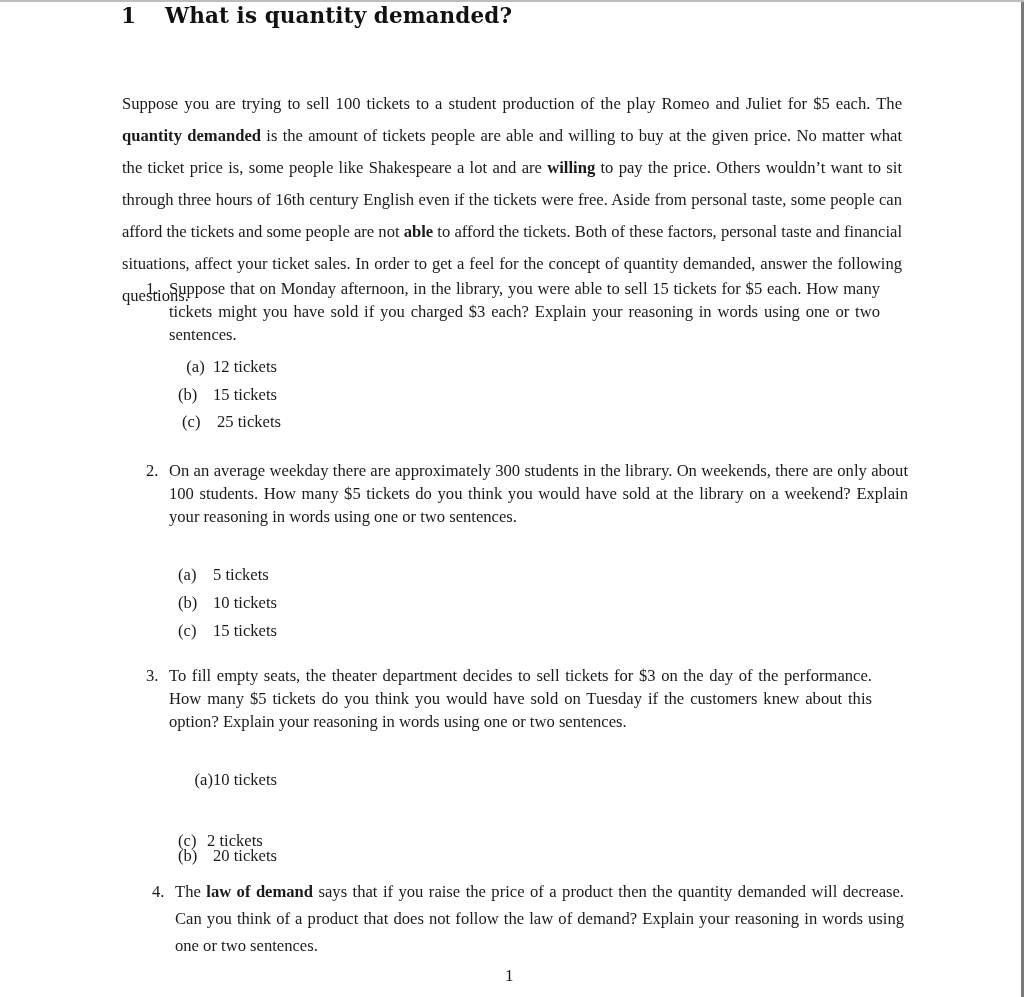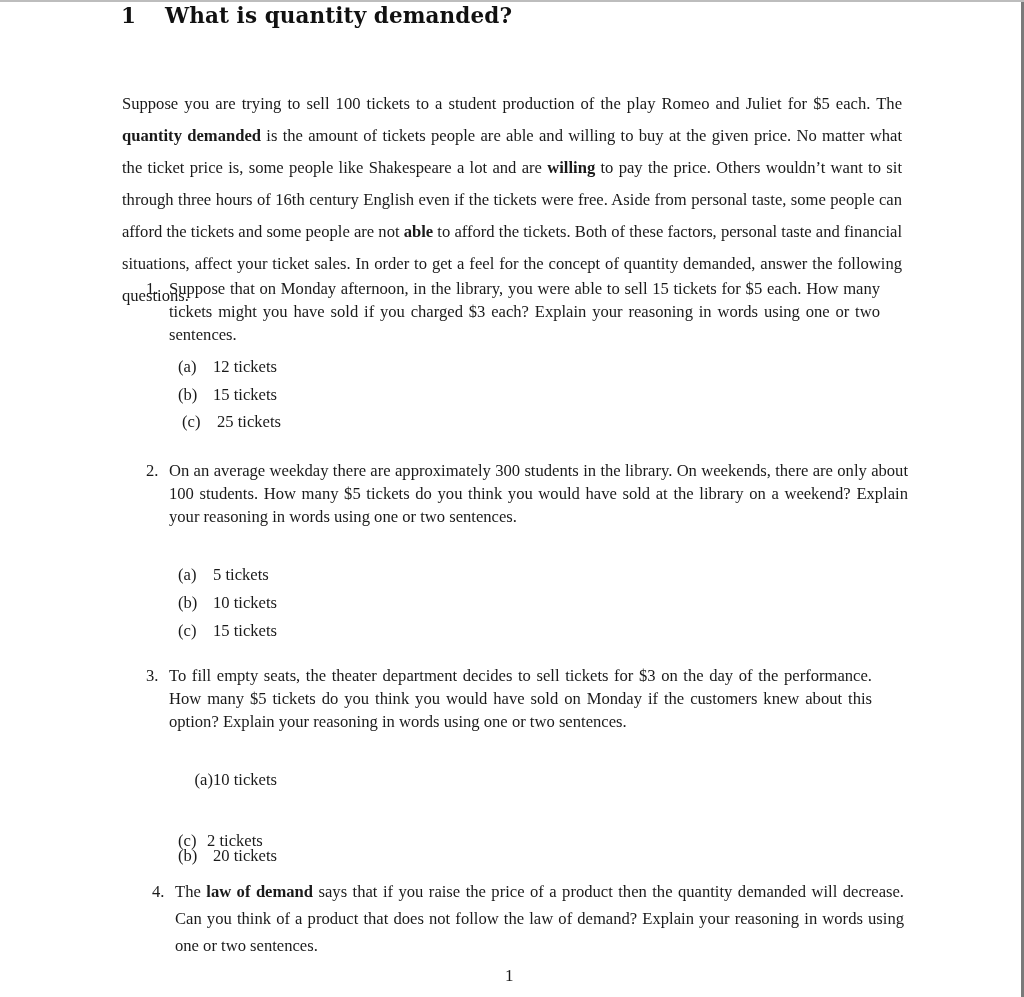--- a/index.html
+++ b/index.html
@@ -46,38 +46,38 @@
 
   <div class="intro">
     <span>Suppose you are trying to sell 100 tickets to a student production of the play Romeo and Juliet for $5 each.  The </span><b>quantity demanded</b><span> is the amount of tickets people are able and willing to buy at the given price.  No matter what the ticket price is, some people like Shakespeare a lot and are </span><b>willing</b><span> to pay the price.  Others wouldn’t want to sit through three hours of 16th century English even if the tickets were free.  Aside from personal taste, some people can afford the tickets and some people are not </span><b>able</b><span> to afford the tickets.  Both of these factors, personal taste and financial situations, affect your ticket sales. In order to get a feel for the concept of quantity demanded, answer the following questions.</span>
   </div>
 
   <div class="q" style="left:146px; top:277px; width:734px;">
     <span class="qnum">1.</span>
     <div class="qtext">Suppose that on Monday afternoon, in the library, you were able to sell 15 tickets for $5 each.   How many tickets might you have sold if you charged $3 each? Explain your reasoning in words using one or two sentences.</div>
   </div>
   <div class="opts" style="left:178px; top:357px;">
-    <div class="opt" style="top:0px;"><span class="lbl">(a)</span><span>12 tickets</span></div>
+    <div class="opt" style="top:0px;text-align:center;"><span class="lbl">(a)</span><span>12 tickets</span></div>
     <div class="opt" style="top:28px;"><span class="lbl">(b)</span><span>15 tickets</span></div>
     <div class="opt" style="top:55px; left:4px;"><span class="lbl">(c)</span><span>25 tickets</span></div>
   </div>
 
   <div class="q" style="left:146px; top:459px; width:762px;">
     <span class="qnum">2.</span>
     <div class="qtext">On an average weekday there are approximately 300 students in the library.   On weekends, there are only about 100 students.    How many $5 tickets do you think you would have sold at the library on a weekend? Explain your reasoning in words using one or two sentences.</div>
   </div>
   <div class="opts" style="left:178px; top:565px;">
     <div class="opt" style="top:0px;"><span class="lbl">(a)</span><span>5 tickets</span></div>
     <div class="opt" style="top:28px;"><span class="lbl">(b)</span><span>10 tickets</span></div>
     <div class="opt" style="top:56px;"><span class="lbl">(c)</span><span>15 tickets</span></div>
   </div>
 
   <div class="q" style="left:146px; top:664px; width:726px;">
     <span class="qnum">3.</span>
-    <div class="qtext">To fill empty seats, the theater department decides to sell tickets for $3 on the day of the performance.   How many $5 tickets do you think you would have sold on Monday if the customers knew about this option?  Explain your reasoning in words using one or two sentences.</div>
+    <div class="qtext">To fill empty seats, the theater department decides to sell tickets for $3 on the day of the performance.   How many $5 tickets do you think you would have sold on Tuesday if the customers knew about this option?  Explain your reasoning in words using one or two sentences.</div>
   </div>
   <div class="opts" style="left:178px; top:770px;">
     <div class="opt" style="top:0px;text-align:right;"><span class="lbl">(a)</span><span>10 tickets</span></div>
     <div class="opt" style="top:33px;margin-top:43px;"><span class="lbl">(b)</span><span>20 tickets</span></div>
     <div class="opt" style="top:61px;"><span class="lbl" style="width:29px;">(c)</span><span>2 tickets</span></div>
   </div>
 
   <div class="q" style="left:152px; top:878px; width:752px; line-height:27px;">
     <span class="qnum">4.</span>
     <div class="qtext"><span>The </span><b>law of demand</b><span> says that if you raise the price of a product then the quantity demanded will decrease.    Can you think of a product that does not follow the law of demand?  Explain your reasoning in words using one or two sentences.</span></div>

